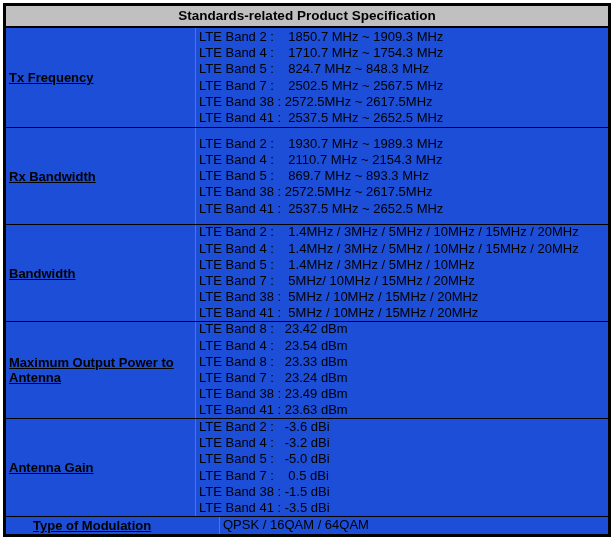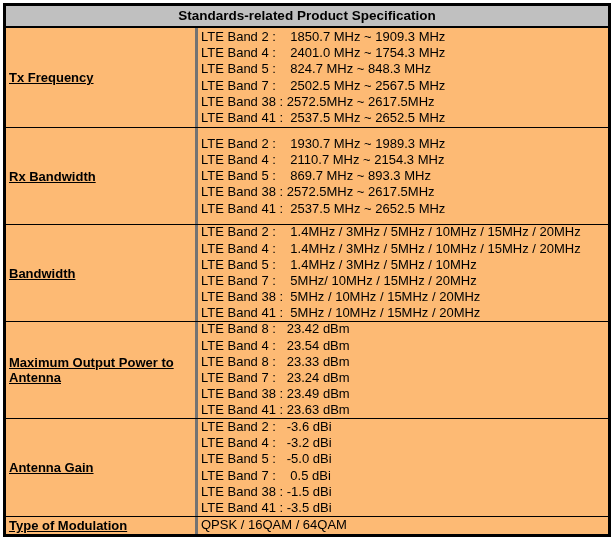--- a/index.html
+++ b/index.html
@@ -9,21 +9,21 @@
     color: #000000;
     position: relative;
   }
   .spec-table {
     position: absolute;
     left: 3px;
     top: 3px;
     width: 608px;
     height: 534px;
     border: 3px solid #000000;
-    background: #fdba74;
+    background: #1d4ed8;
     display: flex;
     flex-direction: column;
   }
   .table-header {
     height: 22px;
     border-bottom: 2px solid #000000;
     display: flex;
     align-items: center;
     justify-content: center;
     font-weight: bold;
@@ -33,35 +33,35 @@
     display: flex;
     flex-direction: row;
     align-items: stretch;
   }
   .row + .row { border-top: 1px solid #000000; }
   .row-tx        { height: 100px; }
   .row-rx        { height: 97px; }
   .row-bw        { height: 97px; }
   .row-power     { height: 97px; }
   .row-gain      { height: 98px; }
-  .row-mod       { flex: 1 1 auto; }
+  .row-mod       { flex: 1 1 auto; padding-left: 24px; }
   .cell-label {
     width: 189px;
     flex: 0 0 189px;
     display: flex;
     align-items: center;
     padding: 1px 4px 1px 3px;
     font-weight: bold;
     font-size: 13px;
     line-height: 15px;
     text-decoration: underline;
   }
   .cell-value {
     flex: 1 1 auto;
-    border-left: 3px solid #737373;
+    border-left: 1px solid #737373;
     display: flex;
     flex-direction: column;
     justify-content: center;
     padding-left: 3px;
     font-size: 13px;
   }
   .spec-line {
     white-space: pre;
     line-height: 16.2px;
   }
@@ -74,21 +74,21 @@
 
   <div class="table-header" style="background: rgb(192, 192, 192);">
     <span></span>
     <span>Standards-related Product Specification</span>
   </div>
 
   <div class="row row-tx">
     <div class="cell-label">Tx Frequency</div>
     <div class="cell-value">
       <div class="spec-line">LTE Band 2 :    1850.7 MHz ~ 1909.3 MHz</div>
-      <div class="spec-line">LTE Band 4 :    2401.0 MHz ~ 1754.3 MHz</div>
+      <div class="spec-line">LTE Band 4 :    1710.7 MHz ~ 1754.3 MHz</div>
       <div class="spec-line">LTE Band 5 :    824.7 MHz ~ 848.3 MHz</div>
       <div class="spec-line">LTE Band 7 :    2502.5 MHz ~ 2567.5 MHz</div>
       <div class="spec-line">LTE Band 38 : 2572.5MHz ~ 2617.5MHz</div>
       <div class="spec-line">LTE Band 41 :  2537.5 MHz ~ 2652.5 MHz</div>
     </div>
   </div>
 
   <div class="row row-rx">
     <div class="cell-label">Rx Bandwidth</div>
     <div class="cell-value">

